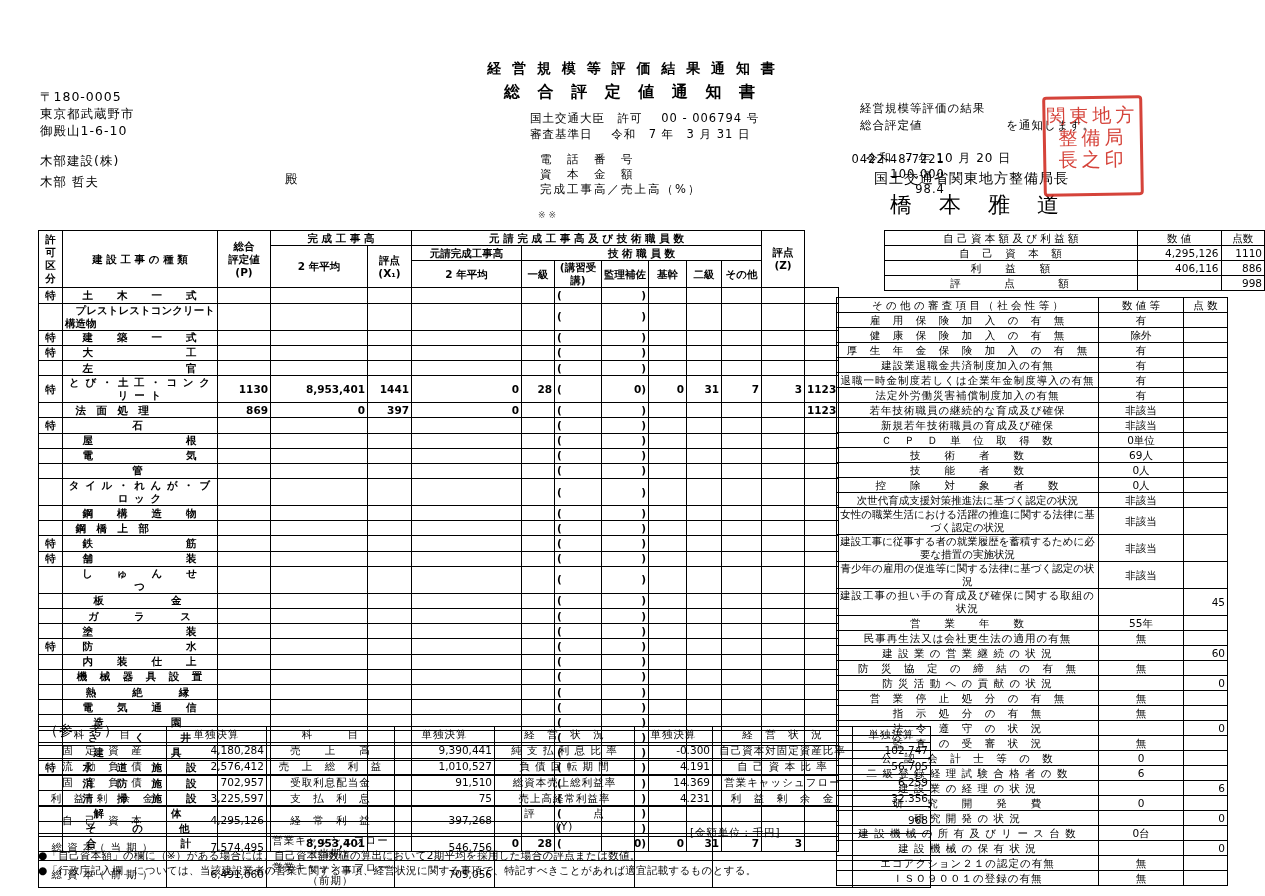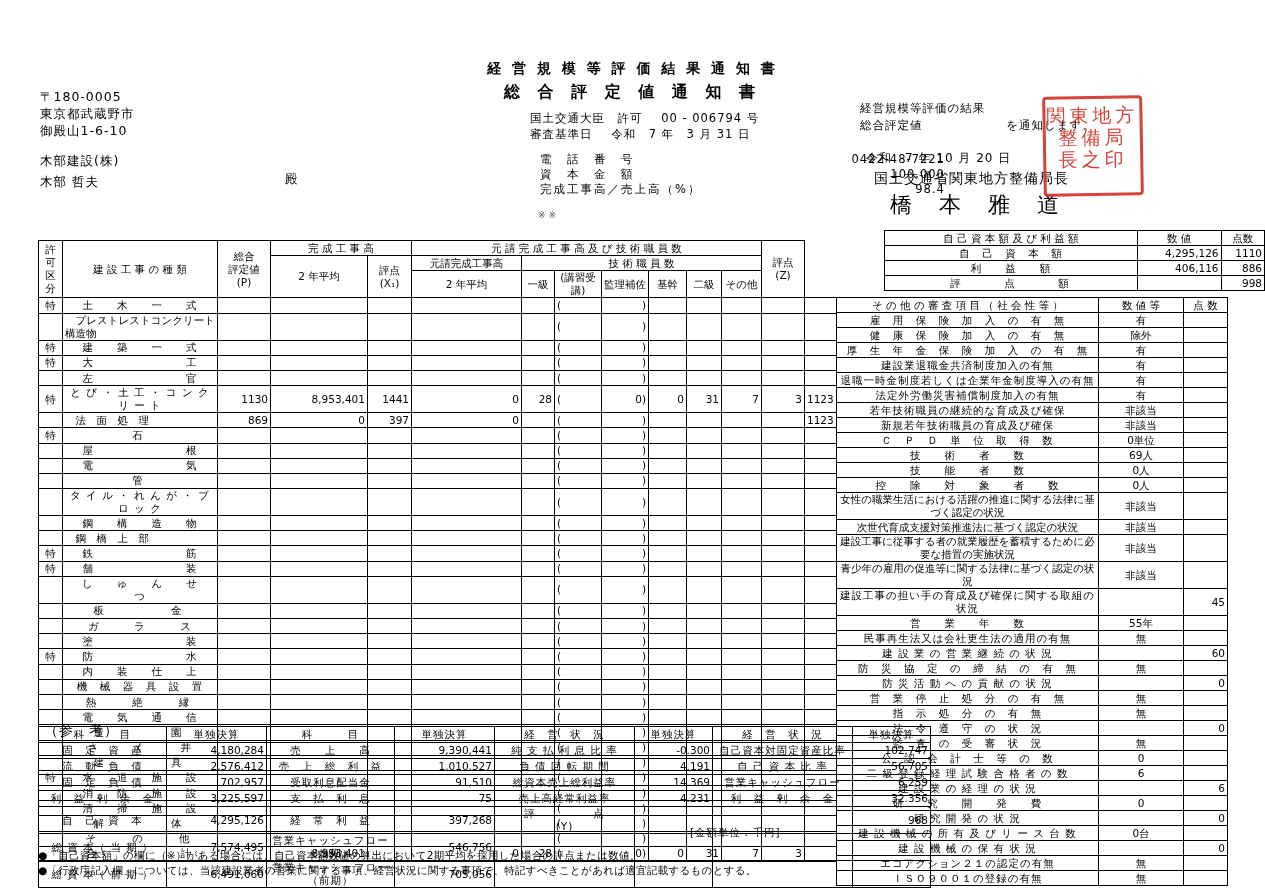--- a/index.html
+++ b/index.html
@@ -41,21 +41,21 @@
   .c{text-align:center;}
   .r{text-align:right;}
   .l{text-align:left;}
   .sp1{letter-spacing:1px;}
   .sp3{letter-spacing:3px;}
   .sp5{letter-spacing:5px;}
   .sm{font-size:8.5px;}
   .xsm{font-size:7.5px;letter-spacing:0;}
 
   
-  #left-table{position:absolute;left:38px;top:240px;}
+  #left-table{position:absolute;left:38px;top:230px;font-weight:bold;}
   #left-table td{height:14.2px;}
   .hd{font-size:10px;text-align:center;line-height:12px;}
 
   
   #right-cap{position:absolute;left:836px;top:230px;margin-left:48px;}
   #right-social{position:absolute;left:836px;top:297px;}
 
   
   #ref-table{position:absolute;left:38px;top:726px;}
   #ref-table td{height:15px;}
@@ -831,26 +831,26 @@
           <td class="c sp1">技　　能　　者　　数</td>
           <td class="c">0人</td>
           <td class="r"></td>
         </tr>
         <tr>
           <td class="c sp1">控　　除　　対　　象　　者　　数</td>
           <td class="c">0人</td>
           <td class="r"></td>
         </tr>
         <tr>
+          <td class="c xsm">次世代育成支援対策推進法に基づく認定の状況</td>
+          <td class="c">非該当</td>
+          <td class="r"></td>
+        </tr>
+        <tr>
           <td class="c xsm">女性の職業生活における活躍の推進に関する法律に基づく認定の状況</td>
-          <td class="c">非該当</td>
-          <td class="r"></td>
-        </tr>
-        <tr>
-          <td class="c xsm">次世代育成支援対策推進法に基づく認定の状況</td>
           <td class="c">非該当</td>
           <td class="r"></td>
         </tr>
         <tr>
           <td class="c xsm">建設工事に従事する者の就業履歴を蓄積するために必要な措置の実施状況</td>
           <td class="c">非該当</td>
           <td class="r"></td>
         </tr>
         <tr>
           <td class="c xsm">青少年の雇用の促進等に関する法律に基づく認定の状況</td>

